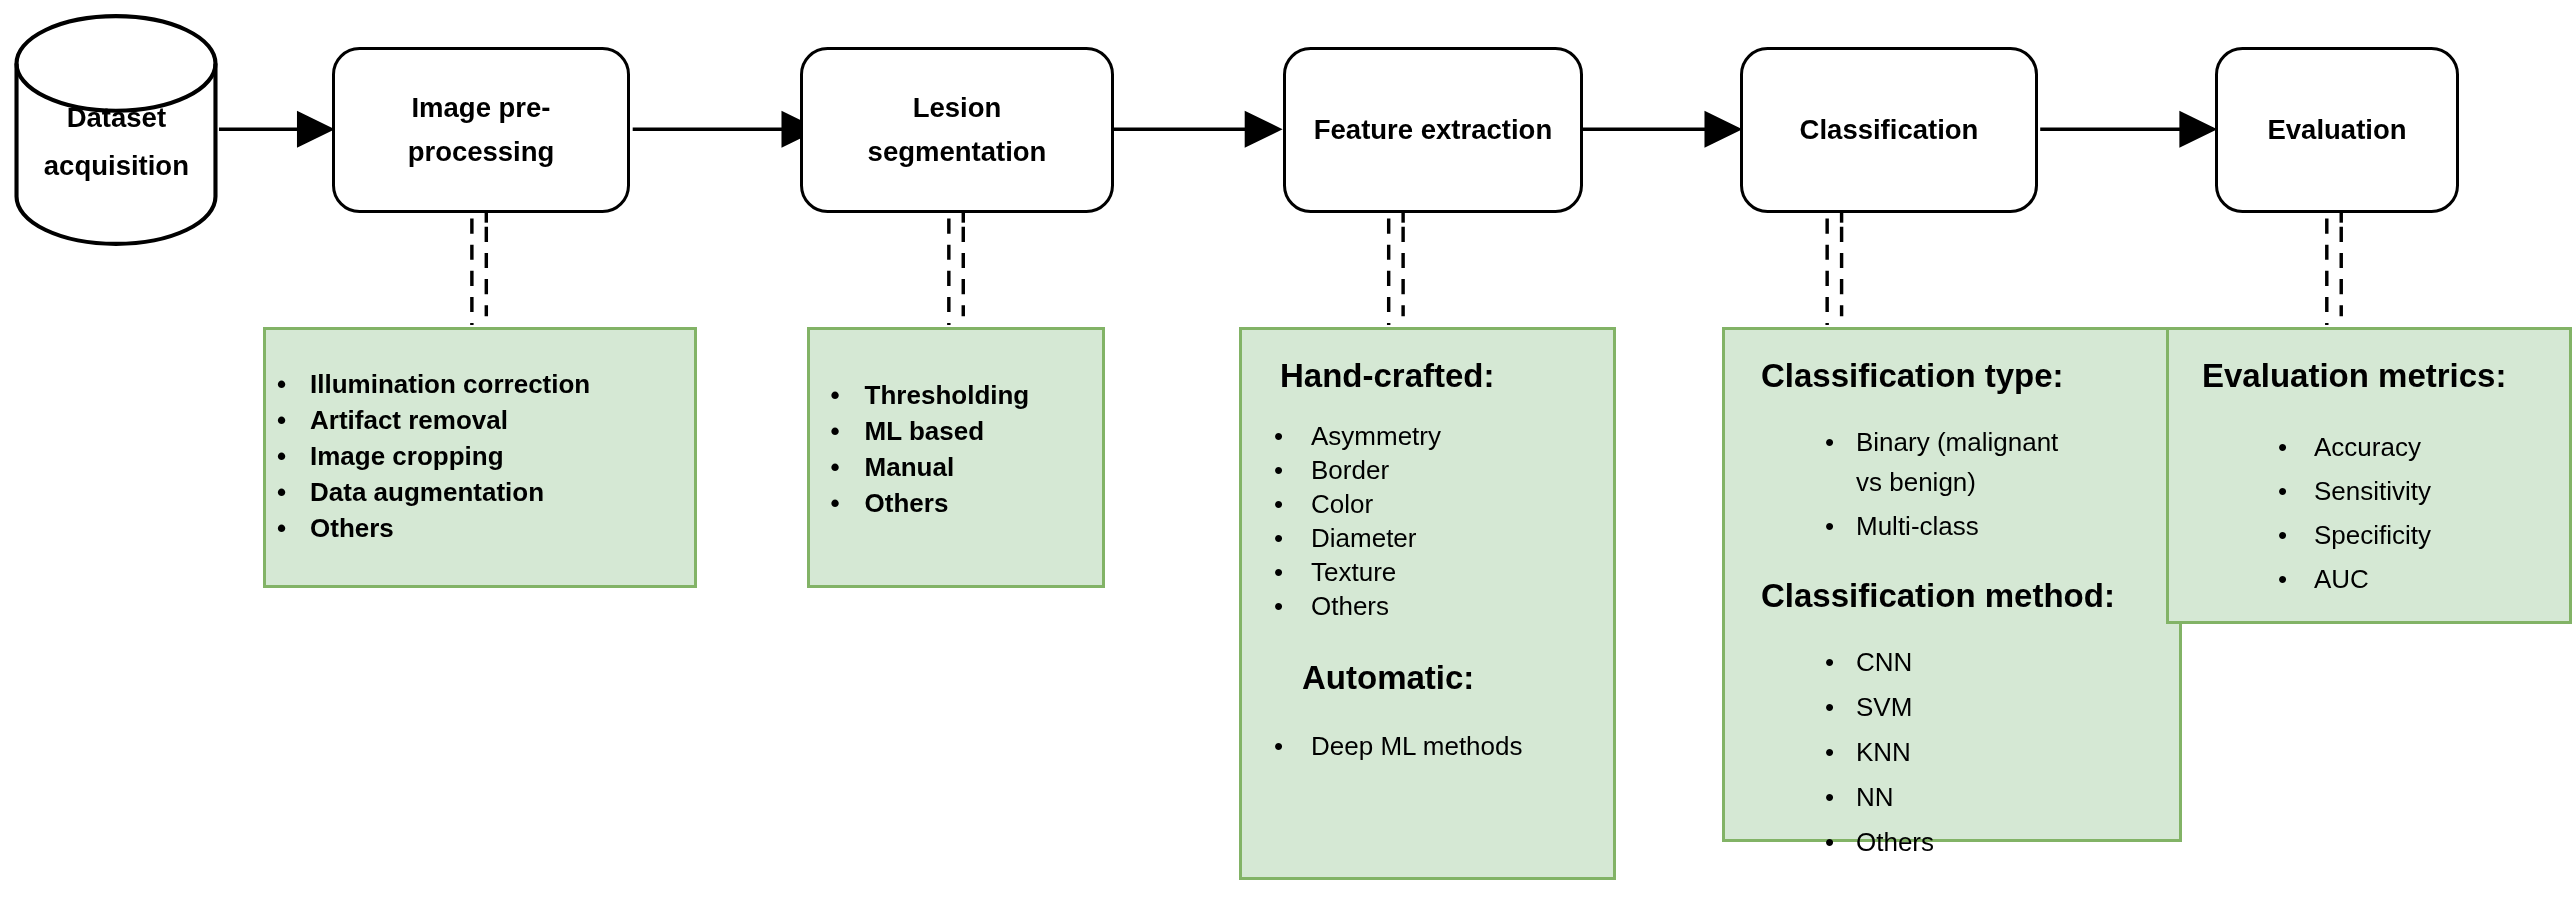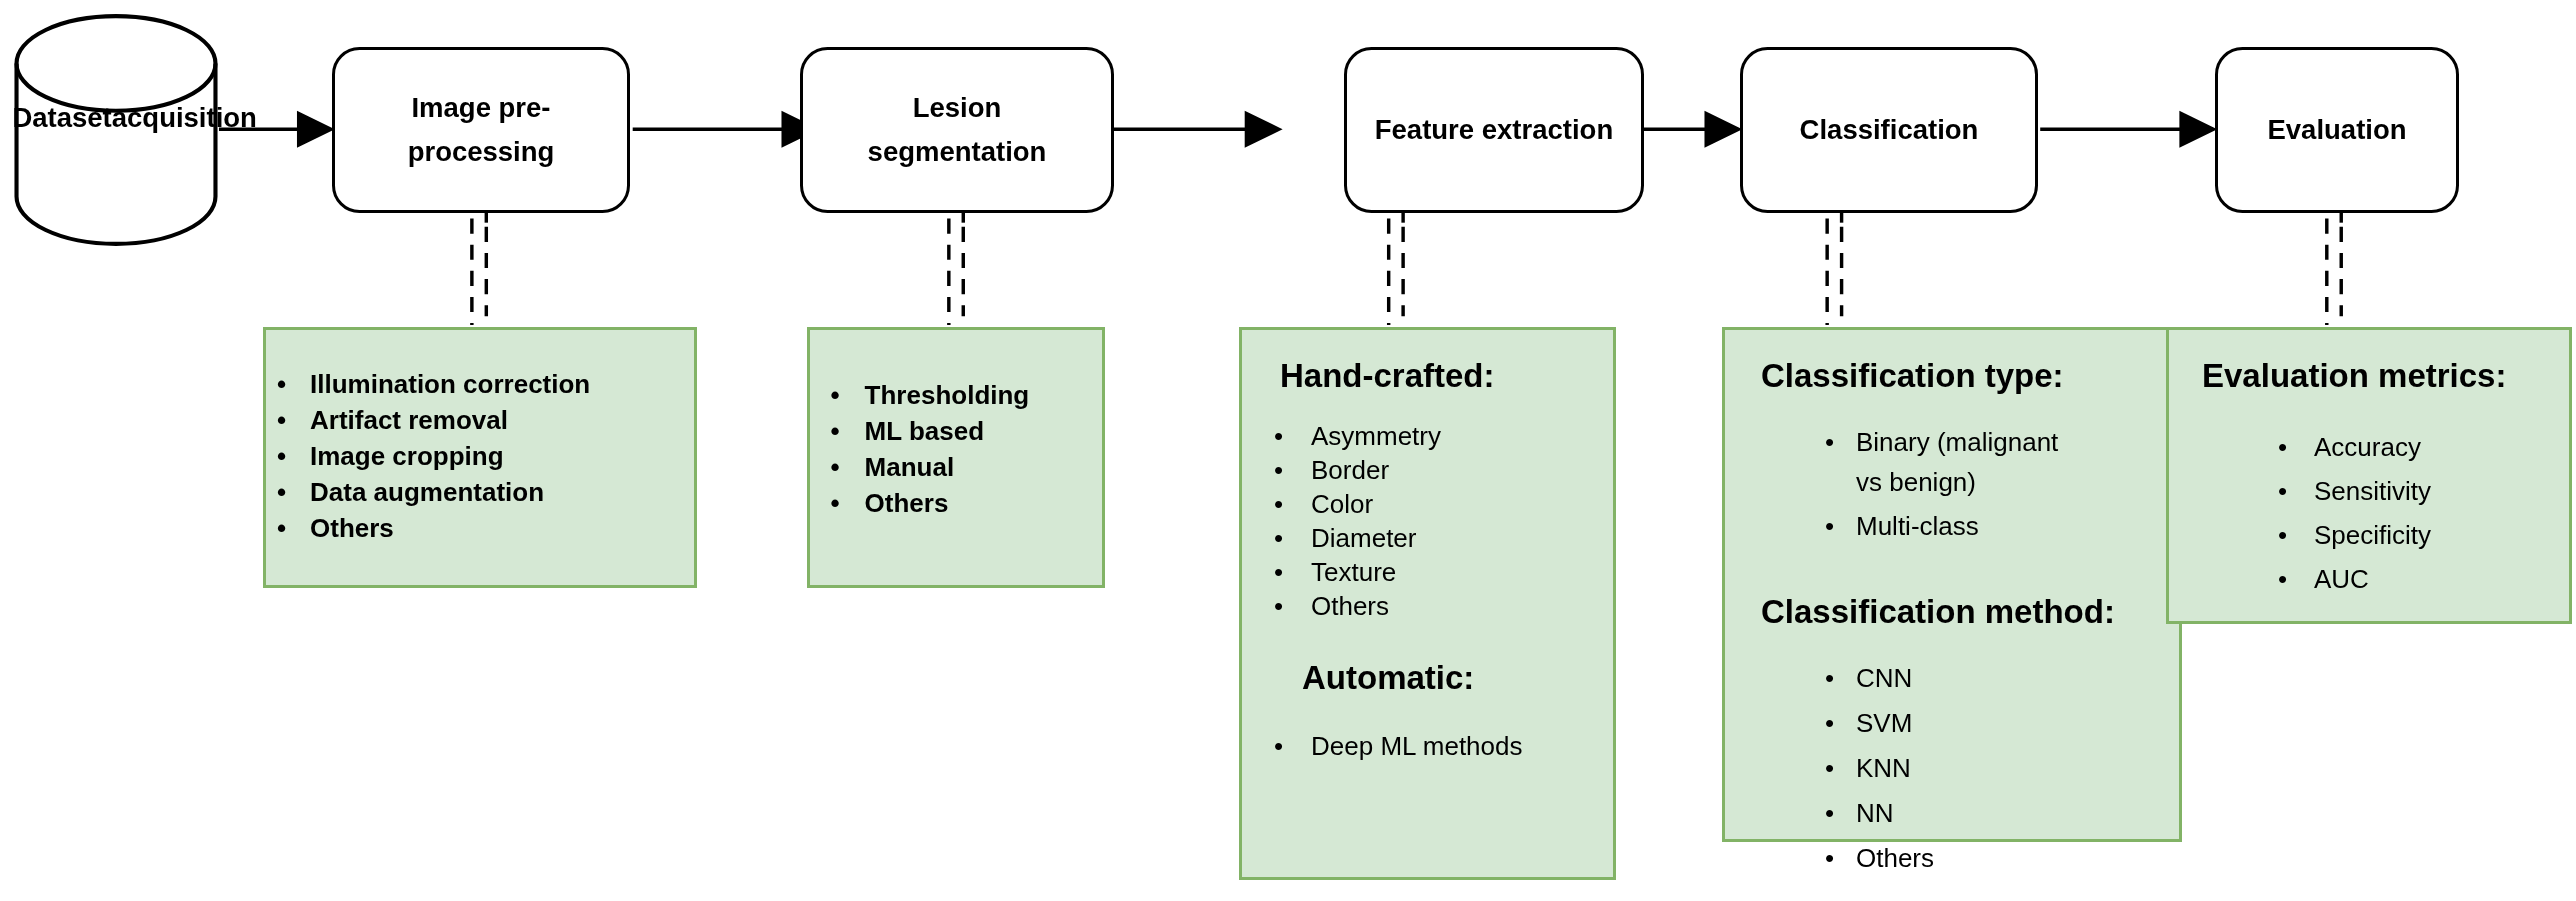--- a/index.html
+++ b/index.html
@@ -29,21 +29,21 @@
     border-radius:27.5px;
     display:flex;flex-direction:column;align-items:center;justify-content:center;
     text-align:center;
     font-weight:bold;font-size:27.5px;line-height:44px;
     z-index:2;
   }
   
   .cylinder{position:absolute;left:12.4px;top:12.4px;width:208px;height:236px;z-index:2}
   .cylinder .cyl-label{
     position:absolute;left:0;top:82px;width:100%;
-    display:flex;flex-direction:row;align-items:center;
+    display:flex;flex-direction:column;align-items:center;
     font-weight:bold;font-size:27.5px;line-height:48px;text-align:center;
   }
   
   .green{
     position:absolute;top:327px;
     background:var(--detail-fill);
     border:3.4px solid var(--detail-border);
     z-index:2;
     font-size:26px;
   }
@@ -65,21 +65,21 @@
   .gb3 li{height:34px;padding-left:32px}
   .gb3 .dot{width:37px}
   .gb3 .hdr2{margin:37px 0 0 60px}
   .gb3 ul.ul2{margin-top:36px}
   .gb4{left:1722px;width:460px;height:515px}
   .gb4 .hdr1{margin:29px 0 0 36px}
   .gb4 ul.ul1{margin-top:30px}
   .gb4 ul.ul1 li{min-height:40px;line-height:40px;padding-left:100px;margin-bottom:4.1px;align-items:flex-start}
   .gb4 ul.ul1 .itext{width:230px}
   .gb4 .dot{width:31px}
-  .gb4 .hdr2{margin:49px 0 0 36px}
+  .gb4 .hdr2{margin:33px 0 0 36px}
   .gb4 ul.ul2{margin-top:27.5px}
   .gb4 ul.ul2 li{height:45px;padding-left:100px}
   .gb5{left:2166px;width:406px;height:297px}
   .gb5 .hdr1{margin:29px 0 0 33px}
   .gb5 ul{margin-top:33px}
   .gb5 li{height:44px;padding-left:109px}
   .gb5 .dot{width:36px}
 </style>
 </head>
 <body>
@@ -150,21 +150,21 @@
   </div>
 
   <div class="node" style="left:332px;width:298px">
     <span>Image pre-</span>
     <span>processing</span>
   </div>
   <div class="node" style="left:800px;width:314px">
     <span>Lesion</span>
     <span>segmentation</span>
   </div>
-  <div class="node" style="left:1344px;width:300px">
+  <div class="node" style="left:1283px;width:300px">
     <span>Feature extraction</span>
   </div>
   <div class="node" style="left:1740px;width:298px">
     <span>Classification</span>
   </div>
   <div class="node" style="left:2215px;width:244px">
     <span>Evaluation</span>
   </div>
 
   <div class="green gb1">

